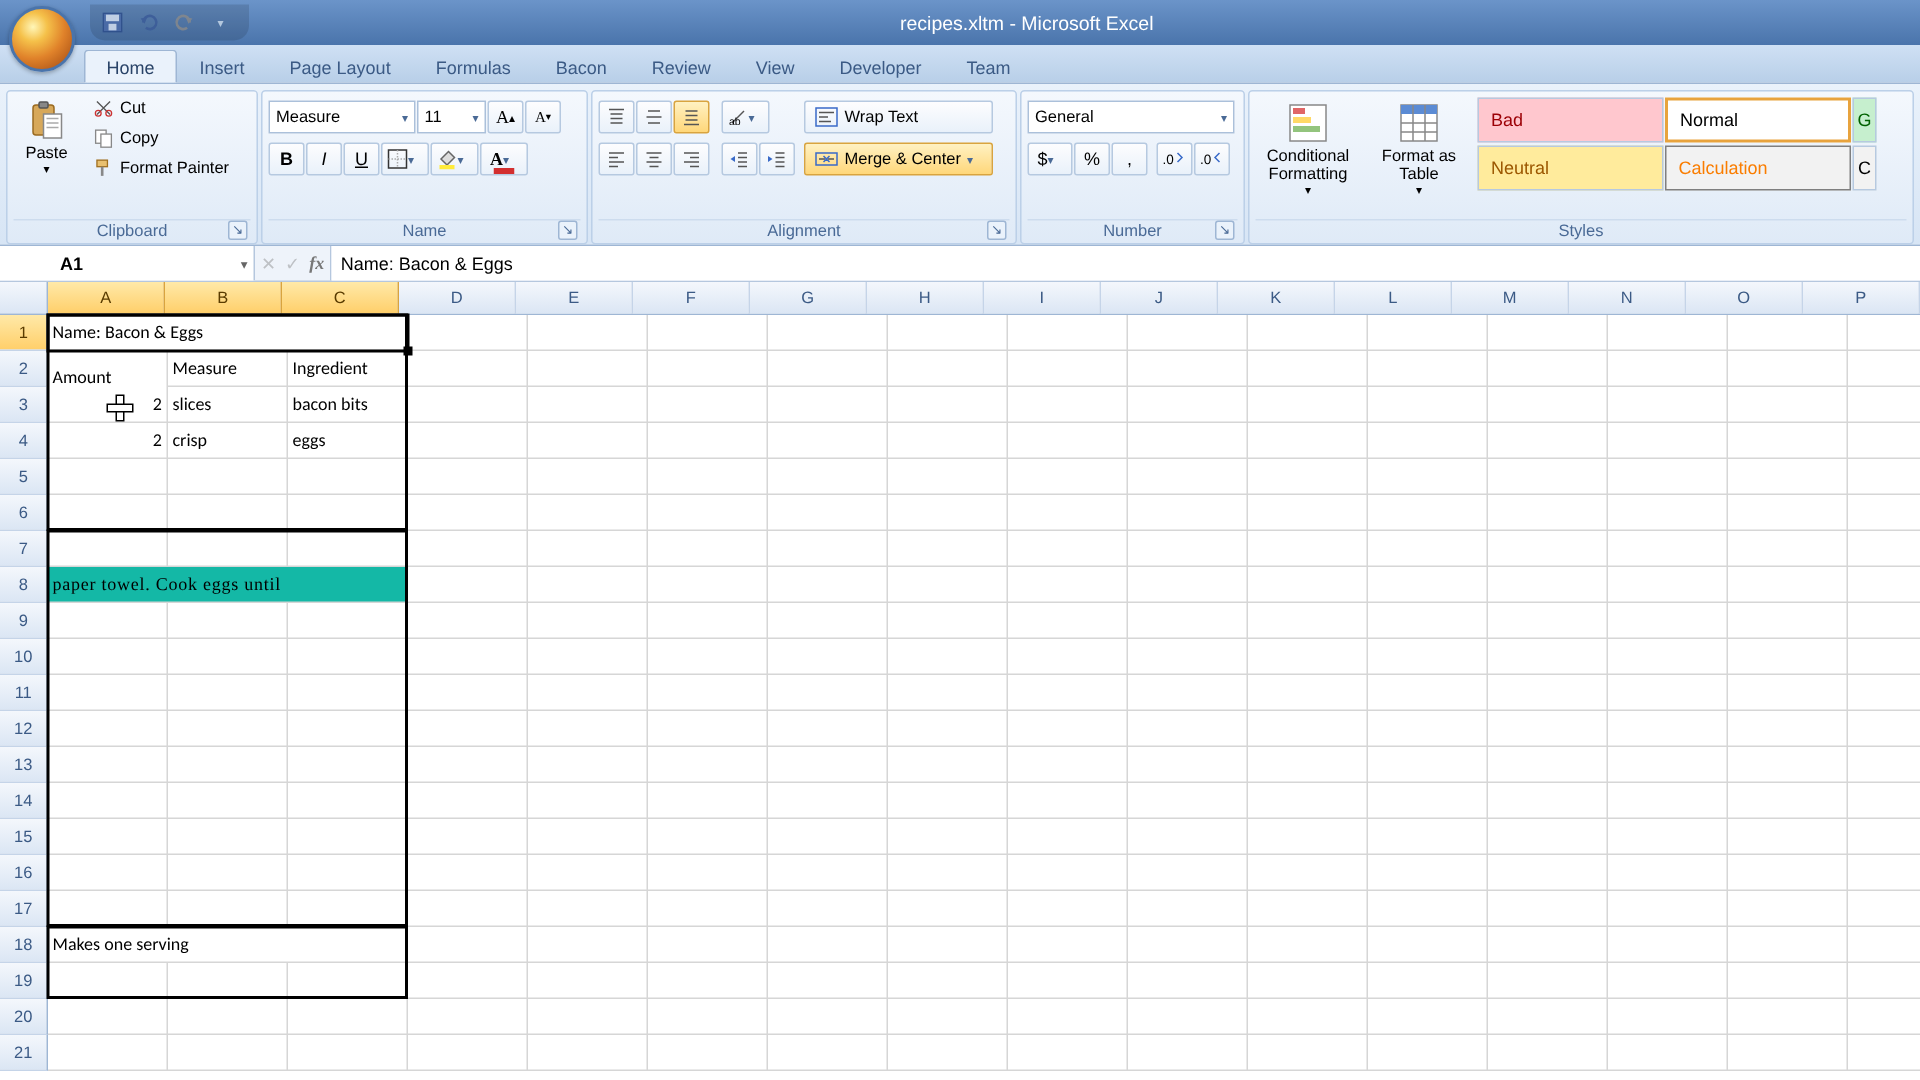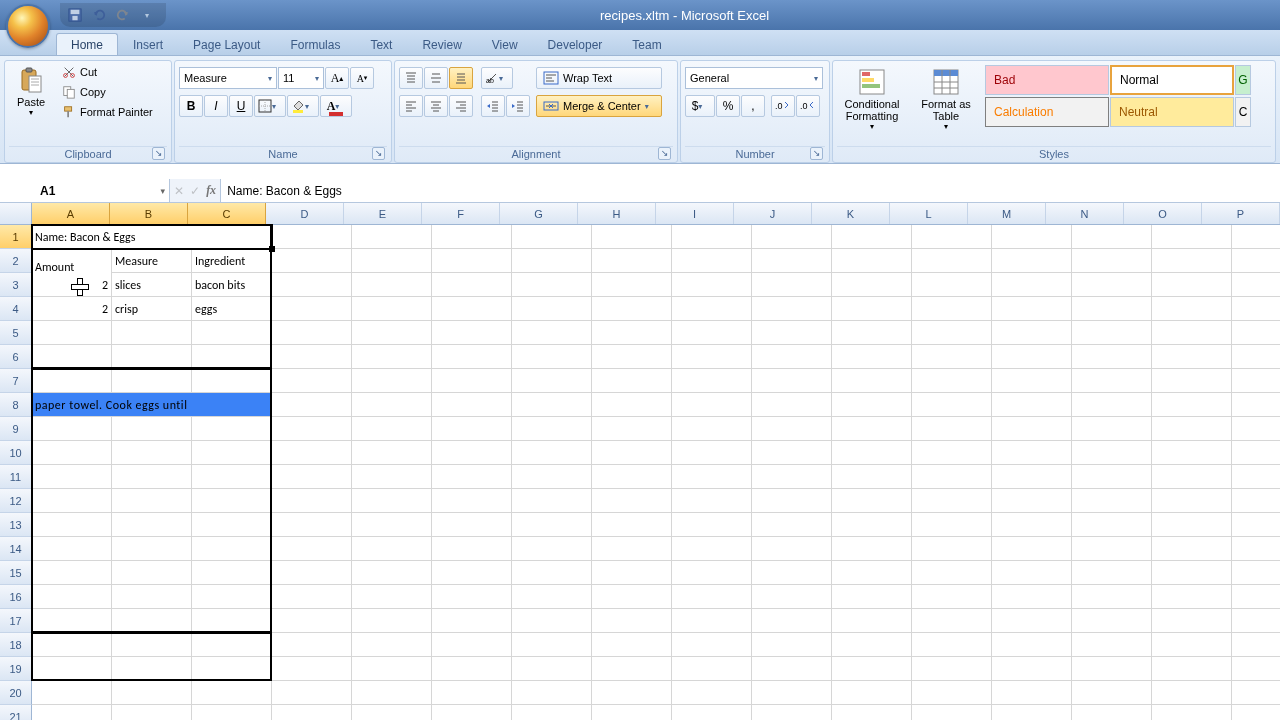--- a/index.html
+++ b/index.html
@@ -140,21 +140,20 @@
     display: flex; align-items: center;
     font-size: 12px; padding: 0 8px;
   }
 
   
   .fbar {
     height: 24px;
     border-bottom: 1px solid #b5c7de;
     display: flex; align-items: stretch;
     background: #eef3fa;
-    margin-top: 15px;
   }
   .name-box {
     width: 170px;
     display: flex; align-items: center;
     border-right: 1px solid #b5c7de;
     padding-left: 40px;
     font-size: 12px;
     background: #fff;
     position: relative;
   }
@@ -266,21 +265,21 @@
     <div class="qat-btn" style="font-size:8px;color:#cde">▾</div>
   </div>
   <div class="title-text">recipes.xltm - Microsoft Excel</div>
 </div>
 
 <div class="tabs">
     <div class="tab active">Home</div>
     <div class="tab">Insert</div>
     <div class="tab">Page Layout</div>
     <div class="tab">Formulas</div>
-    <div class="tab">Text</div>
+    <div class="tab">Bacon</div>
     <div class="tab">Review</div>
     <div class="tab">View</div>
     <div class="tab">Developer</div>
     <div class="tab">Team</div>
   </div>
 
 <div class="ribbon">
 
   <div class="group" style="width:168px">
     <div class="group-body">
@@ -526,25 +525,25 @@
         <div class="btn-row">
           <div class="style-cell" style="background:#ffc7ce;color:#9c0006">
               <span>Bad</span>
             </div>
           <div class="style-cell" style="background:#fff;border:2px solid #e8a33d">
               <span>Normal</span>
             </div>
           <div class="style-cell" style="background:#c6efce;width:16px;padding:0;justify-content:center;color:#006100">G</div>
         </div>
         <div class="btn-row">
+          <div class="style-cell" style="background:#ffeb9c;color:#9c5700">
+              <span>Neutral</span>
+            </div>
           <div class="style-cell" style="background:#f2f2f2;color:#fa7d00;border:1px solid #7f7f7f">
               <span>Calculation</span>
-            </div>
-          <div class="style-cell" style="background:#ffeb9c;color:#9c5700">
-              <span>Neutral</span>
             </div>
           <div class="style-cell" style="background:#f2f2f2;width:16px;padding:0;justify-content:center">C</div>
         </div>
       </div>
     </div>
     <div class="group-label"><span>Styles</span></div>
   </div>
 
 </div>
 
@@ -946,21 +945,22 @@
       <div class="gcell" style="left: 0px; top: 0px; width: 240px; height: 24px; background: rgb(255, 255, 255); z-index: 2;">Name: Bacon &amp; Eggs</div>
       <div class="gcell" style="left: 0px; top: 24px; width: 80px; height: 36px; background: rgb(255, 255, 255); z-index: 2;">Amount</div>
       <div class="gcell" style="left: 80px; top: 24px; width: 80px; height: 24px; background: rgb(255, 255, 255); z-index: 2;">Measure</div>
       <div class="gcell" style="left: 160px; top: 24px; width: 80px; height: 24px; background: rgb(255, 255, 255); z-index: 2;">Ingredient</div>
       <div class="gcell num" style="left: 0px; top: 48px; width: 80px; height: 24px; background: rgb(255, 255, 255); z-index: 2;">2</div>
       <div class="gcell" style="left: 80px; top: 48px; width: 80px; height: 24px; background: rgb(255, 255, 255); z-index: 2;">slices</div>
       <div class="gcell" style="left: 160px; top: 48px; width: 80px; height: 24px; background: rgb(255, 255, 255); z-index: 2;">bacon bits</div>
       <div class="gcell num" style="left: 0px; top: 72px; width: 80px; height: 24px; background: rgb(255, 255, 255); z-index: 2;">2</div>
       <div class="gcell" style="left: 80px; top: 72px; width: 80px; height: 24px; background: rgb(255, 255, 255); z-index: 2;">crisp</div>
       <div class="gcell" style="left: 160px; top: 72px; width: 80px; height: 24px; background: rgb(255, 255, 255); z-index: 2;">eggs</div>
-      <div class="gcell" style="left: 0px; top: 168px; width: 240px; height: 24px; background: #3b82f6; z-index: 2; text-align: justify; letter-spacing: 0.5px;">paper towel. Cook eggs until</div>
+      <div class="gcell" style="left: 0px; top: 168px; width: 240px; height: 24px; background: #14b8a6; z-index: 2; text-align: justify; letter-spacing: 0.5px; font-family: Liberation Serif, serif;">paper towel. Cook eggs until</div>
+      <div class="gcell" style="left: 0px; top: 408px; width: 240px; height: 24px; background: rgb(255, 255, 255); z-index: 2;">Makes one serving</div>
       <div class="thick-box" style="left: -1px; top: -1px; width: 241px; height: 145px; z-index: 3;"></div>
       <div class="thick-box" style="left: -1px; top: 143px; width: 241px; height: 265px; z-index: 3;"></div>
       <div class="thick-box" style="left: -1px; top: 407px; width: 241px; height: 49px; z-index: 3;"></div>
       <div class="active-sel" style="left: -1px; top: -1px; width: 242px; height: 26px; z-index: 5;"></div>
       <div class="fill-handle" style="left: 237px; top: 21px; z-index: 6;"></div>
     </div>
   <div class="cursor-cross" style="left:72px;top:76px"></div>
 </div>
 
 </body></html>

